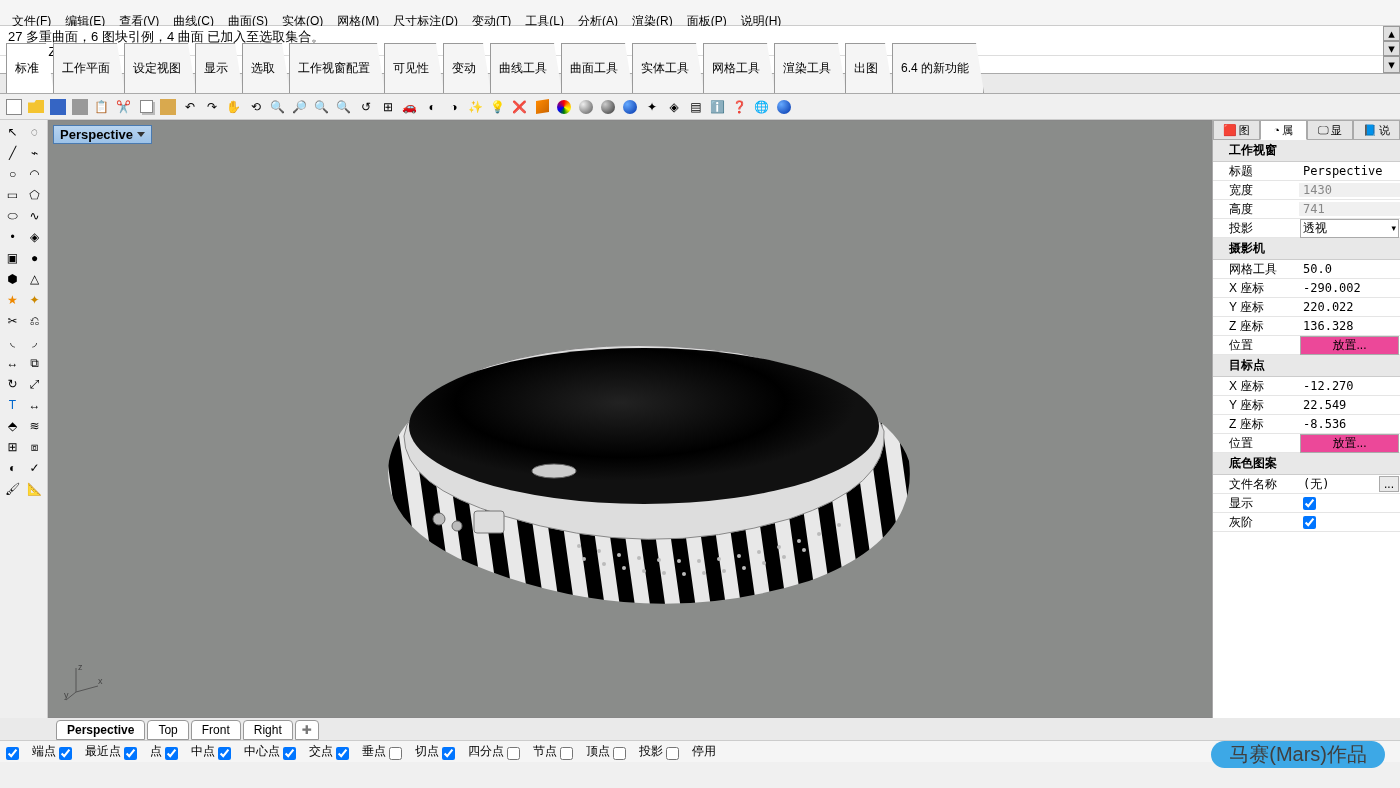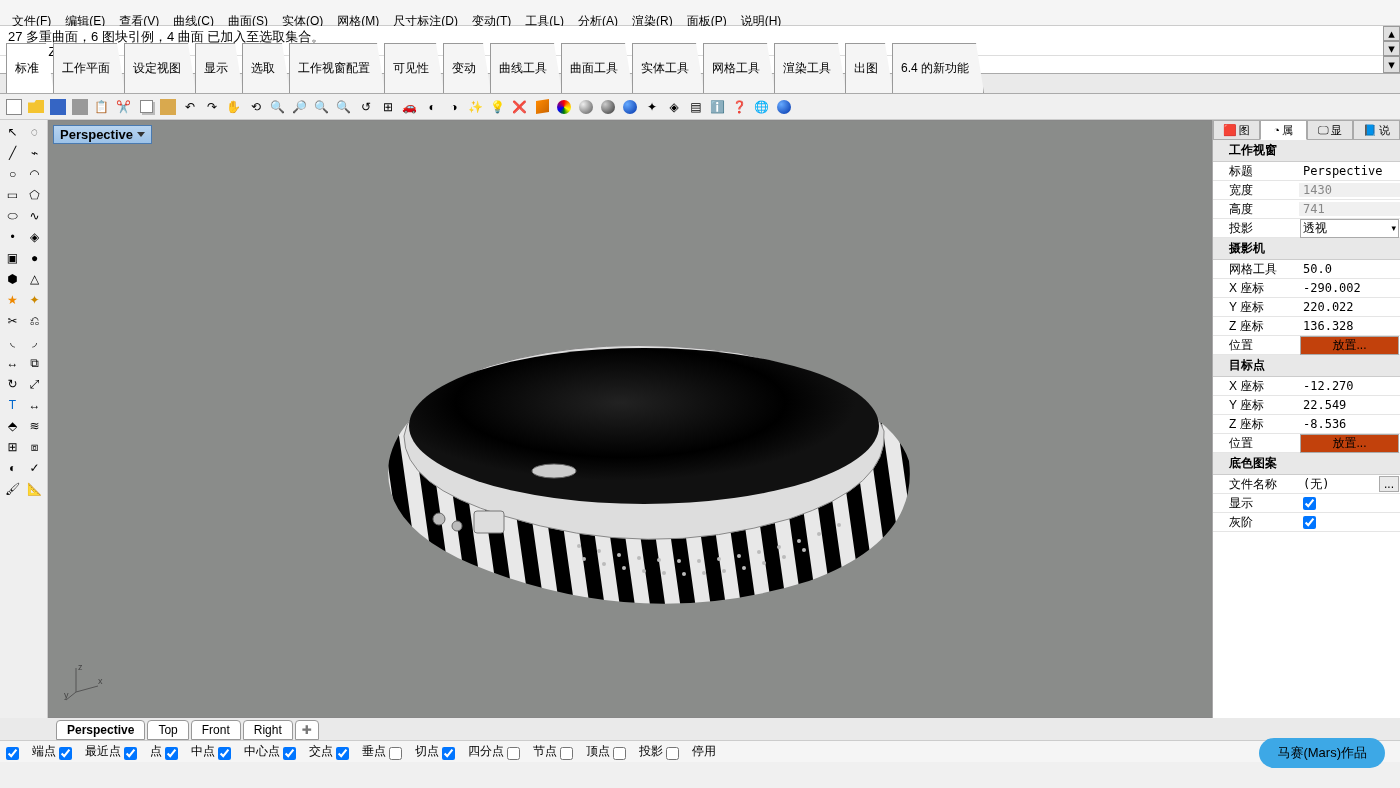--- a/index.html
+++ b/index.html
@@ -40,36 +40,36 @@
 .rightpanel { width: 188px; background: #f5f5f5; border-left: 1px solid #aaa; display: flex; flex-direction: column; }
 .rtabs { display: flex; height: 20px; background: #e5e5e5; }
 .rtab { flex: 1; border: 1px solid #aaa; font-size: 11px; display: flex; align-items: center; justify-content: center; gap: 2px; cursor: pointer; }
 .rtab.active { background: #fff; border-bottom-color: #fff; }
 .proplist { flex: 1; background: #fff; overflow: auto; }
 .psec { background: #e8e8e8; padding: 2px 16px; font-weight: bold; border-bottom: 1px solid #ccc; }
 .prow { display: flex; border-bottom: 1px solid #e5e5e5; height: 19px; align-items: center; }
 .prow .pl { width: 86px; padding-left: 16px; }
 .prow .pv { flex: 1; padding-left: 4px; font-family: "SimSun", monospace; }
 .prow .pv.dim { color: #888; background: #f0f0f0; }
-.prow .pbtn { flex: 1; background: #c2410c; border: 1px solid #aaa; text-align: center; cursor: pointer; margin: 1px; }
+.prow .pbtn { flex: 1; background: #ec4899; border: 1px solid #aaa; text-align: center; cursor: pointer; margin: 1px; }
 .prow .psel { flex: 1; border: 1px solid #aaa; padding-left: 2px; display: flex; justify-content: space-between; align-items: center; margin: 1px; text-align: center; }
 .prow .psel::after { content: "▾"; margin-right: 2px; font-size: 9px;}
 .prow .pcb { margin-left: 4px; }
 .prow .pell { width: 20px; background: #eaeaea; border: 1px solid #aaa; text-align: center; cursor: pointer; margin: 1px;}
 
 .vtabs { background: #eaeaea; height: 22px; display: flex; align-items: flex-end; padding-left: 56px; }
 .vtab { background: #ffffff; border: 1px solid #999; border-top-left-radius: 4px; border-top-right-radius: 4px; padding: 2px 10px; margin-right: 2px; font-size: 12px; cursor: pointer; }
 .vtab.active { background: #fff; font-weight: bold; }
 .vtab.add { padding: 2px 6px; color: #777; }
 
 .statusbar { background: #f5f5f5; height: 22px; display: flex; align-items: center; padding: 0 6px; gap: 3px; border-top: 1px solid #ccc; }
 .osnap { display: flex; align-items: flex-end; gap: 13px; }
 .osnap input { margin: 0; }
 
-.watermark { position: absolute; right: 15px; bottom: 20px; background: #3da8e6; color: #000000; padding: 6px 18px; border-radius: 18px; font-size: 13px; }
+.watermark { position: absolute; right: 15px; bottom: 20px; background: #3da8e6; color: #404040; padding: 0 18px; border-radius: 18px; font-size: 20px; }
 
 
 .ico { width: 16px; height: 16px; display: inline-block; }
 .ico-new { border: 1px solid #888; background: #fff; }
 .ico-open { background: #f4c430; clip-path: polygon(0 25%,40% 25%,50% 10%,100% 10%,100% 90%,0 90%); }
 .ico-save { background: #3565c4; }
 .ico-print { background: #999; }
 .ico-copy { border: 1px solid #888; background: #fff; box-shadow: 2px 2px 0 #bbb; width: 13px; height: 13px;}
 .ico-paste { background: #d9a94e; }
 .ball { width: 14px; height: 14px; border-radius: 50%; }

